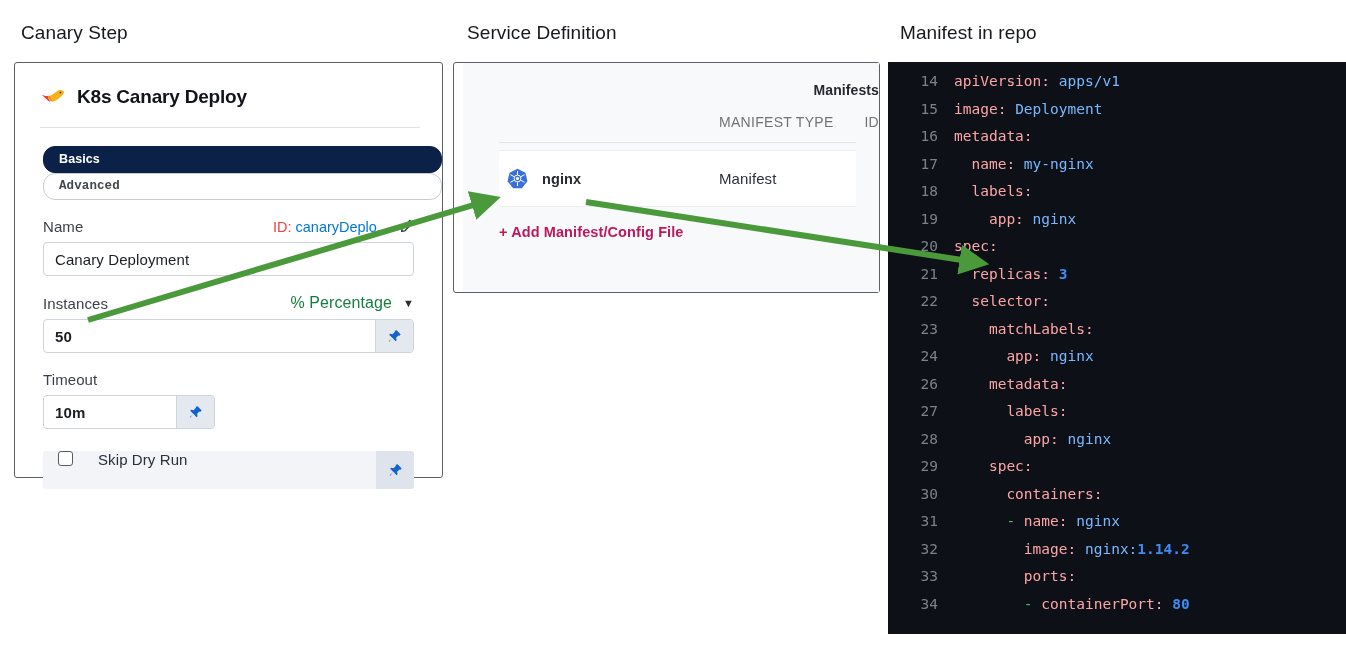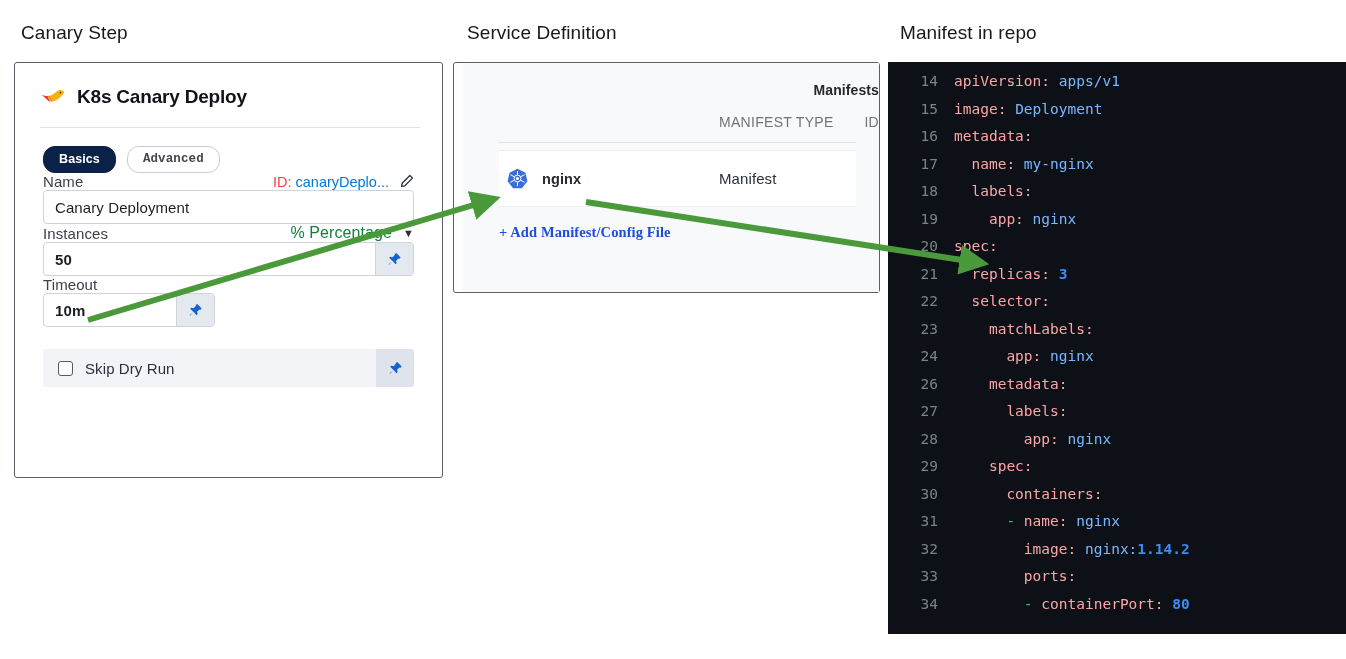--- a/index.html
+++ b/index.html
@@ -46,49 +46,50 @@
   .canary-icon { width: 26px; height: 22px; flex: 0 0 auto; }
   .step-title {
     font-size: 19px; font-weight: bold;
     color: #10141a; letter-spacing: -.2px;
   }
   .divider {
     height: 1px; background: #dfe2e6;
     margin: 19px 22px 0 25px;
   }
 
-  .pill-row { display: flex; gap: 11px; padding: 18px 0 0 28px; }
+  .pill-row { display: flex; padding: 18px 0 0 28px; flex-direction: column; }
   .pill {
     font-size: 12.5px; font-weight: bold;
     padding: 5px 15px 6px; border-radius: 12px;
     white-space: nowrap; letter-spacing: .1px;
   }
   .pill.active { background: #0b2147; color: #ffffff; border: 1px solid #0b2147; }
   .pill.idle   { background: #ffffff; color: #42474e; border: 1px solid #c7ccd3; font-family: Liberation Mono, monospace; }
 
   .field-block { padding: 0 28px; }
   .label-row {
     display: flex; align-items: center;
+    margin-top: 18px;
     text-align: right;
   }
   .f-label {
     font-size: 15px; color: #3c4149;
     letter-spacing: .1px;
   }
   .spacer { flex: 1 1 auto; }
   .id-text { font-size: 14.5px; color: #ef4444; }
   .id-value {
     font-size: 14.5px; color: #0278d4; margin-left: 4px;
     max-width: 115px; overflow: hidden;
     text-overflow: ellipsis; white-space: nowrap;
   }
   .pencil-icon { margin-left: 10px; width: 15px; height: 15px; display: inline-block; }
 
   .input-wrap {
-    display: flex; 
+    display: flex; margin-top: 7px;
     border: 1px solid #cfd4da; border-radius: 4px;
     background: #ffffff; overflow: hidden;
     height: 34px; align-items: stretch;
   }
   .input-wrap.full { width: 100%; }
   .input-wrap.short { width: 172px; text-align: right; }
   .input-txt {
     flex: 1 1 auto;
     display: flex; align-items: center;
     padding-left: 11px;
@@ -111,22 +112,22 @@
   .caret { margin-left: 11px; font-size: 11px; color: #2b2f36; }
 
   .check-row {
     display: flex; align-items: stretch;
     margin-top: 22px;
     height: 38px;
     background: #f2f4f7;
     border-radius: 3px;
   }
   .check-left {
-    flex: 1 1 auto; display: flex; align-items: center;
-    padding-left: 15px; gap: 12px;
+    flex: 1 1 auto; display: flex; align-items: flex-start;
+    padding-left: 15px; gap: 25px;
   }
   .checkbox {
     width: 15px; height: 15px;
     border: 1.7px solid #575c64; border-radius: 3px;
     background: #ffffff;
   }
   .check-label { font-size: 15px; color: #2b3039; letter-spacing: .1px; }
   .check-row .pin-btn { background: #dfe4ec; border-left: none; border-radius: 0 3px 3px 0; }
 
   
@@ -158,22 +159,22 @@
   .k8s-icon { width: 21px; height: 21px; margin-left: 8px; flex: 0 0 auto; }
   .svc-id {
     font-size: 14.5px; font-weight: bold; color: #272b31;
     margin-left: 14px; letter-spacing: .1px;
   }
   .svc-type {
     position: absolute; left: 220px;
     font-size: 15px; color: #2b3039; letter-spacing: .1px;
   }
   .svc-add {
-    font-size: 14.5px; font-weight: bold; color: #1d4ed8;
-    padding: 17px 0 0 36px; letter-spacing: .1px; font-family: Liberation Serif, serif;
+    font-size: 14.5px; font-weight: bold; color: #be185d;
+    padding: 17px 0 0 36px; letter-spacing: .1px;
   }
 
   
   #panel-code {
     position: absolute; left: 888px; top: 62px;
     width: 458px; height: 572px;
     background: #0d1117;
     overflow: hidden;
   }
   .code-lines {

